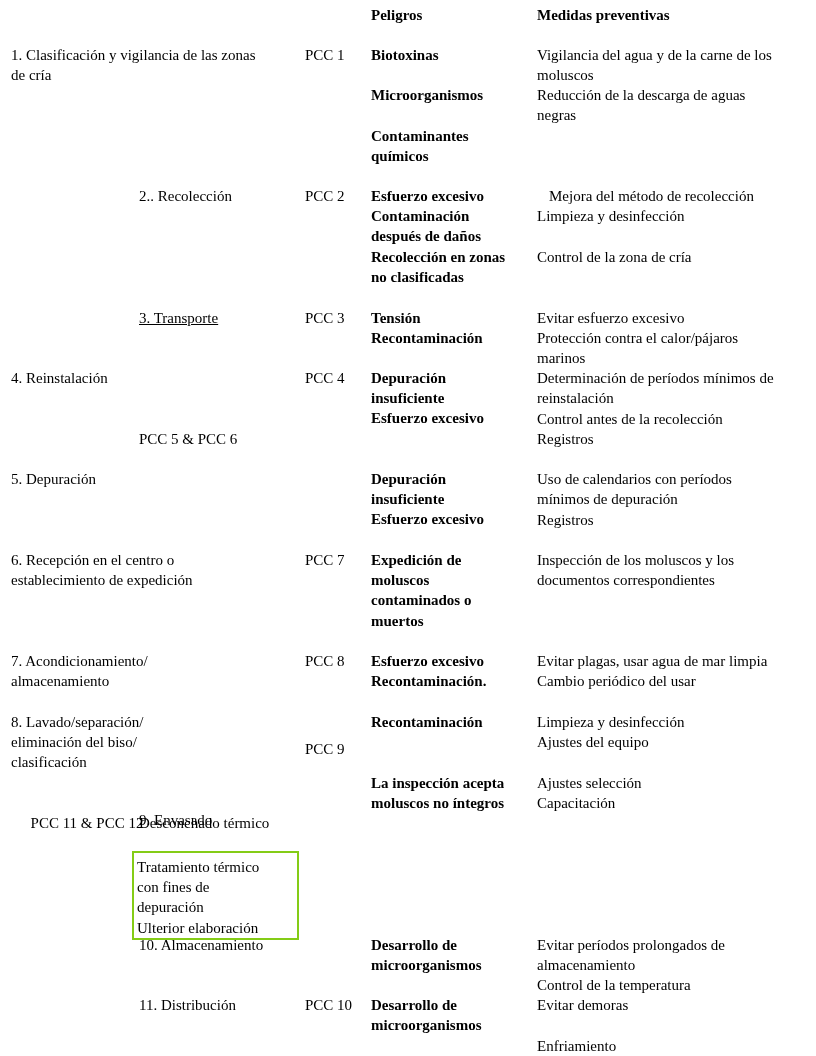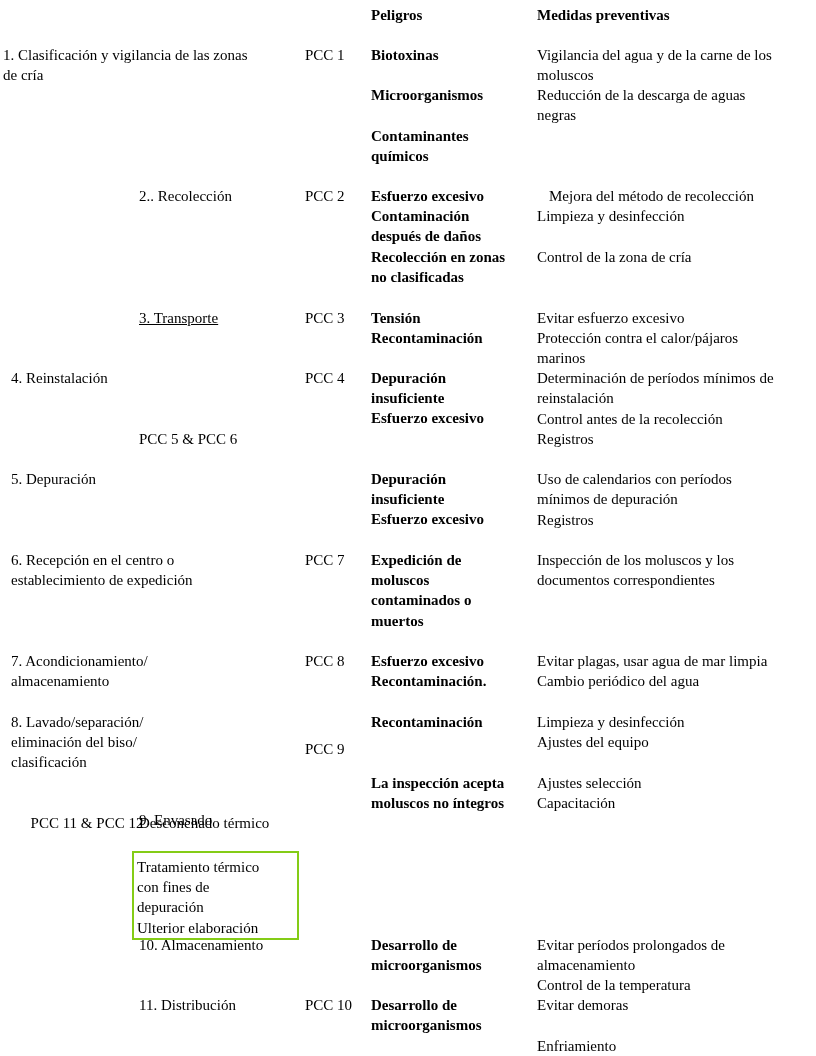--- a/index.html
+++ b/index.html
@@ -9,21 +9,21 @@
   .blk .ln { display: block; }
   .hdr { font-weight: bold; }
   .h { font-weight: bold; }
   .boxed { border: 2px solid #84cc16; padding: 4px 0 0 3px; width: 160px; line-height: 20.2px; }
 
   
   #hdr-peligros { left: 371px; top: 5px; }
   #hdr-medidas { left: 537px; top: 5px; }
 
   
-  #s1 { left: 3px; top: 45px; }
+  #s1 { left: 11px; top: 45px; }
   #s1-pcc { left: 305px; top: 45px; }
   #s1-h1 { left: 371px; top: 45px; }
   #s1-m1 { left: 537px; top: 45px; }
   #s1-h2 { left: 371px; top: 85px; }
   #s1-m2 { left: 537px; top: 85px; }
   #s1-h3 { left: 371px; top: 126px; }
 
   
   #s2 { left: 139px; top: 186px; }
   #s2-pcc { left: 305px; top: 186px; }
@@ -196,21 +196,21 @@
   <span class="ln">7.  Acondicionamiento/</span>
   <span class="ln">almacenamiento</span>
 </div>
 <div class="blk" id="s7-pcc">PCC 8</div>
 <div class="blk h" id="s7-h">
   <span class="ln">Esfuerzo excesivo</span>
   <span class="ln">Recontaminación.</span>
 </div>
 <div class="blk" id="s7-m">
   <span class="ln">Evitar  plagas, usar agua de mar limpia</span>
-  <span class="ln">Cambio periódico del agua</span>
+  <span class="ln">Cambio periódico del usar</span>
 </div>
 
 <div class="blk" id="s8">
   <span class="ln">8. Lavado/separación/</span>
   <span class="ln">eliminación del biso/</span>
   <span class="ln">clasificación</span>
 </div>
 <div class="blk h" id="s8-h">Recontaminación</div>
 <div class="blk" id="s8-m">
   <span class="ln">Limpieza y desinfección</span>

